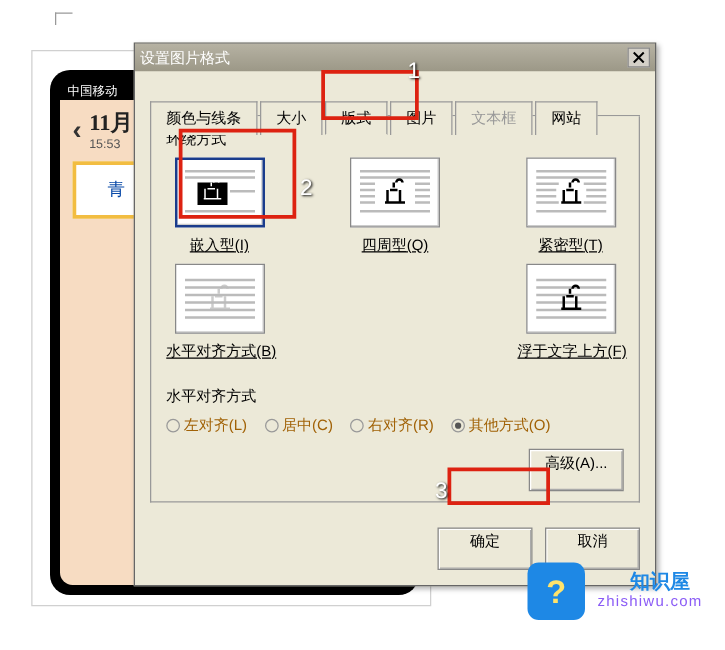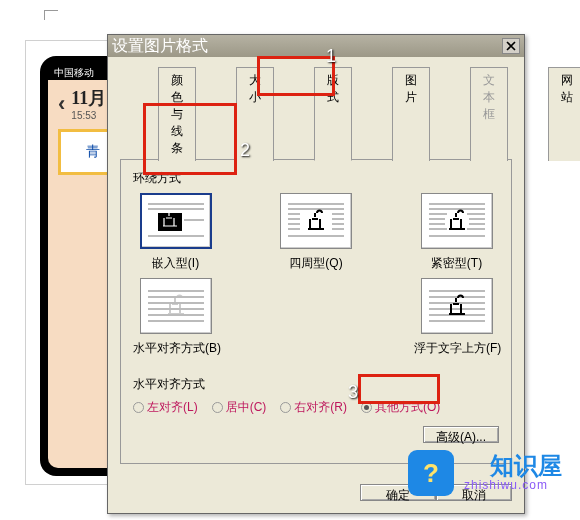--- a/index.html
+++ b/index.html
@@ -9,45 +9,45 @@
 .phone { position: absolute; left: 40px; top: 56px; width: 295px; height: 420px; background: #000; border-radius: 16px; padding: 8px; }
 .phone-status { background: #000; color: #fff; font-size: 10px; padding: 2px 6px; height: 16px; }
 .phone-screen { background: #f7dcc2; height: calc(100% - 16px); border-radius: 0 0 10px 10px; padding: 6px 10px; }
 .date-row { display: flex; align-items: center; gap: 6px; }
 .chev { font-size: 22px; color: #333; font-weight: bold; }
 .date-m { font-size: 18px; font-weight: bold; color: #222; font-family: Liberation Serif, serif; }
 .date-t { font-size: 10px; color: #555; }
 .sel-box { margin-top: 8px; width: 70px; height: 46px; border: 3px solid #f2bd41; background: #fff; display: flex; align-items: center; justify-content: center; font-size: 14px; color: #0a4aa8; }
 .dialog { position: absolute; left: 107px; top: 34px; width: 418px; background: #ece9d8; border: 1px solid #666; box-shadow: 2px 2px 4px rgba(0,0,0,0.3); }
 .titlebar { background: linear-gradient(#b6b2a3,#9c9887); height: 22px; display: flex; align-items: center; padding: 0 4px; }
-.titlebar-text { color: #fff; font-size: 16px; flex: 1; }
+.titlebar-text { color: #fff; font-size: 12px; flex: 1; }
 .close-btn { width: 18px; height: 16px; background: #d4d0c8; border: 1px solid #888; display: flex; align-items: center; justify-content: center; cursor: pointer; }
 .dlg-body { padding: 8px 12px 12px 12px; }
 .tabs { display: flex; border-bottom: 1px solid #999; }
-.tab { padding: 4px 12px; background: #ece9d8; border: 1px solid #999; border-bottom: none; margin-right: 2px; cursor: pointer; position: relative; top: 2px; margin-left: 38px; }
+.tab { padding: 4px 12px; background: #ece9d8; border: 1px solid #999; border-bottom: none; margin-right: 2px; cursor: pointer; position: relative; top: 16px; }
 .tab.active { background: #ece9d8; border-bottom: 1px solid #ece9d8; }
 .tab.disabled { color: #999; }
-.panel { border: 1px solid #999; border-top: none; background: #ece9d8; padding: 10px 12px 19px 12px; }
+.panel { border: 1px solid #999; border-top: none; background: #ece9d8; padding: 10px 12px 8px 12px; }
 .group-label { font-size: 12px; margin-bottom: 6px; }
 .wrap-row { display: flex; justify-content: space-between; margin-bottom: 6px; }
 .wrap-item { width: 85px; text-align: center; }
 .wrap-icon { width: 72px; height: 56px; background: #fff; border: 1px solid #888; margin: 0 auto 6px auto; display: flex; align-items: center; justify-content: center; box-shadow: inset -1px -1px #ccc, inset 1px 1px #fff; }
 .wrap-icon.sel { border: 2px solid #1a3c8c; }
-.wrap-label { font-size: 12px; white-space: nowrap; }
-.align-row { display: flex; gap: 14px; margin-top: 6px; font-size: 12px; color: #be185d; align-items: center; }
+.wrap-label { font-size: 12px; white-space: nowrap; text-decoration: underline; }
+.align-row { display: flex; gap: 14px; margin-top: 6px; font-size: 12px; color: #a16207; align-items: center; }
 .radio { width: 11px; height: 11px; border-radius: 50%; border: 1px solid #999; display: inline-block; vertical-align: middle; margin-right: 3px; position: relative; }
 .radio.checked::after { content: ""; width: 5px; height: 5px; background: #555; border-radius: 50%; position: absolute; left: 2px; top: 2px; }
 .adv-btn-row { text-align: right; margin-top: 10px; }
-.btn { display: inline-block; min-width: 76px; height: 17px; line-height: 20px; background: #ece9d8; border: 1px solid #888; text-align: center; cursor: pointer; padding: 0 8px; box-shadow: inset 1px 1px #fff, inset -1px -1px #aaa; }
-.dlg-btns { display: flex; justify-content: flex-end; padding: 8px 12px 12px 0; }
+.btn { display: inline-block; min-width: 76px; height: 34px; line-height: 20px; background: #ece9d8; border: 1px solid #888; text-align: center; cursor: pointer; padding: 0 8px; box-shadow: inset 1px 1px #fff, inset -1px -1px #aaa; }
+.dlg-btns { display: flex; justify-content: flex-end; gap: 10px; padding: 8px 12px 12px 0; }
 .red-box { position: absolute; border: 3px solid #d21; pointer-events: none; }
 .anno { position: absolute; color: #fff; font-size: 18px; font-family: Arial; text-shadow: 1px 1px 2px #000; }
 .watermark { position: absolute; right: 18px; bottom: 24px; display: flex; align-items: center; gap: 10px; }
 .wm-badge { width: 46px; height: 46px; background: #1e88e5; border-radius: 9px; display: flex; align-items: center; justify-content: center; color: #ffe36b; font-size: 26px; font-weight: bold; }
-.wm-text { color: #1e88e5; font-size: 24px; font-weight: bold; font-family: "Microsoft YaHei",sans-serif; line-height: 1; margin-left: 26px; }
+.wm-text { color: #1e88e5; font-size: 16px; font-weight: bold; font-family: "Microsoft YaHei",sans-serif; line-height: 1; margin-left: 26px; }
 .wm-sub { color: #8b5cf6; font-size: 12px; letter-spacing: 1px; }
 svg { display: block; }
 </style>
 </head>
 <body>
 
 <div class="bg-marker"></div>
 <div class="bg-page"></div>
 
 <div class="phone">

